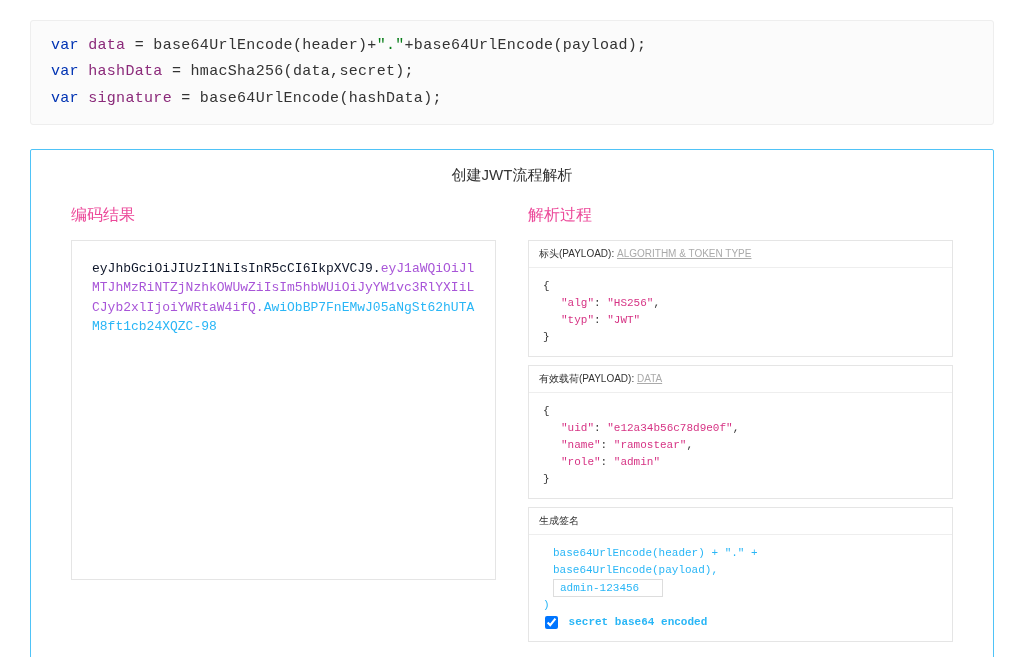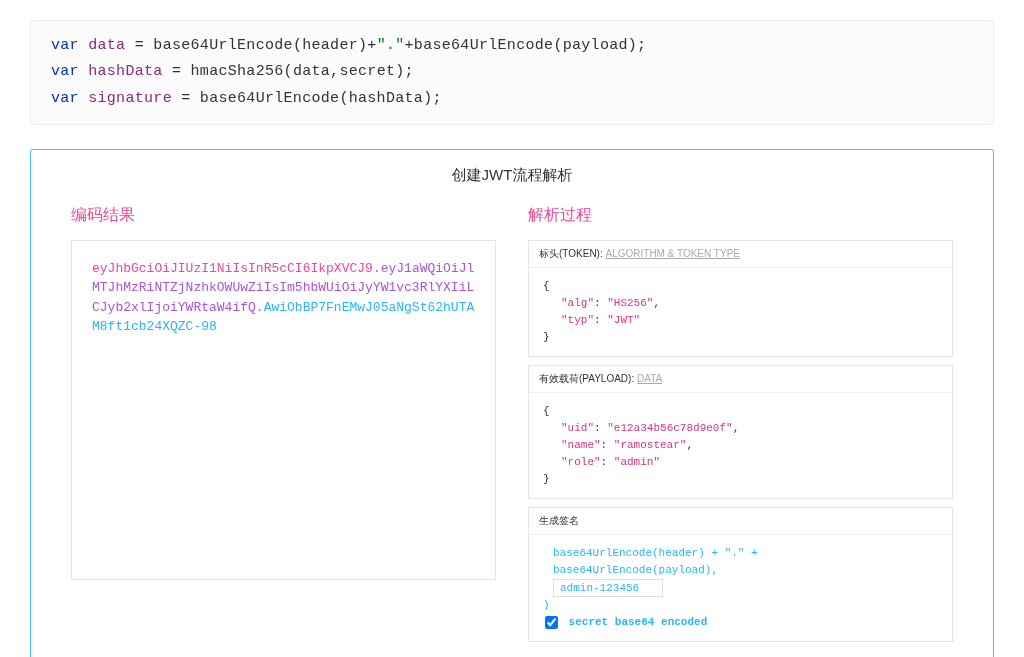--- a/index.html
+++ b/index.html
@@ -48,21 +48,21 @@
     .encoded-box {
       border: 1px solid #e5e5e5;
       background: #fff;
       padding: 18px 20px;
       font-family: Consolas, Monaco, 'Courier New', monospace;
       font-size: 13px;
       line-height: 1.5;
       word-break: break-all;
       min-height: 340px;
     }
-    .encoded-box .seg-header { color: #ec4899; text-align: right; }
+    .encoded-box .seg-header { color: #0f172a; text-align: right; }
     .encoded-box .seg-payload { color: #a855d8; }
     .encoded-box .seg-sig { color: #29b6f6; }
     
     .panel {
       border: 1px solid #e5e5e5;
       margin-bottom: 8px;
       background: #fff;
     }
     .panel-header {
       padding: 6px 10px;
@@ -129,21 +129,21 @@
       <div class="col-title">编码结果</div>
       <div class="encoded-box">
         <span class="seg-header">eyJhbGciOiJIUzI1NiIsInR5cCI6IkpXVCJ9</span><span class="seg-header">.</span><span class="seg-payload">eyJ1aWQiOiJlMTJhMzRiNTZjNzhkOWUwZiIsIm5hbWUiOiJyYW1vc3RlYXIiLCJyb2xlIjoiYWRtaW4ifQ</span><span class="seg-payload">.</span><span class="seg-sig">AwiObBP7FnEMwJ05aNgSt62hUTAM8ft1cb24XQZC-98</span>
       </div>
     </div>
     <div class="col">
       <div class="col-title">解析过程</div>
 
       <div class="panel">
         <div class="panel-header">
-          <span>标头(TOKEN):</span>
+          <span>标头(PAYLOAD):</span>
           <span class="sub">ALGORITHM &amp; TOKEN TYPE</span>
         </div>
         <div class="panel-body">
           <span class="brace">{</span>
           <span class="ind"><span class="jkey">"alg"</span><span class="jcolon">: </span><span class="jval">"HS256"</span><span>,</span></span>
           <span class="ind"><span class="jkey">"typ"</span><span class="jcolon">: </span><span class="jval">"JWT"</span></span>
           <span class="brace">}</span>
         </div>
       </div>
 

